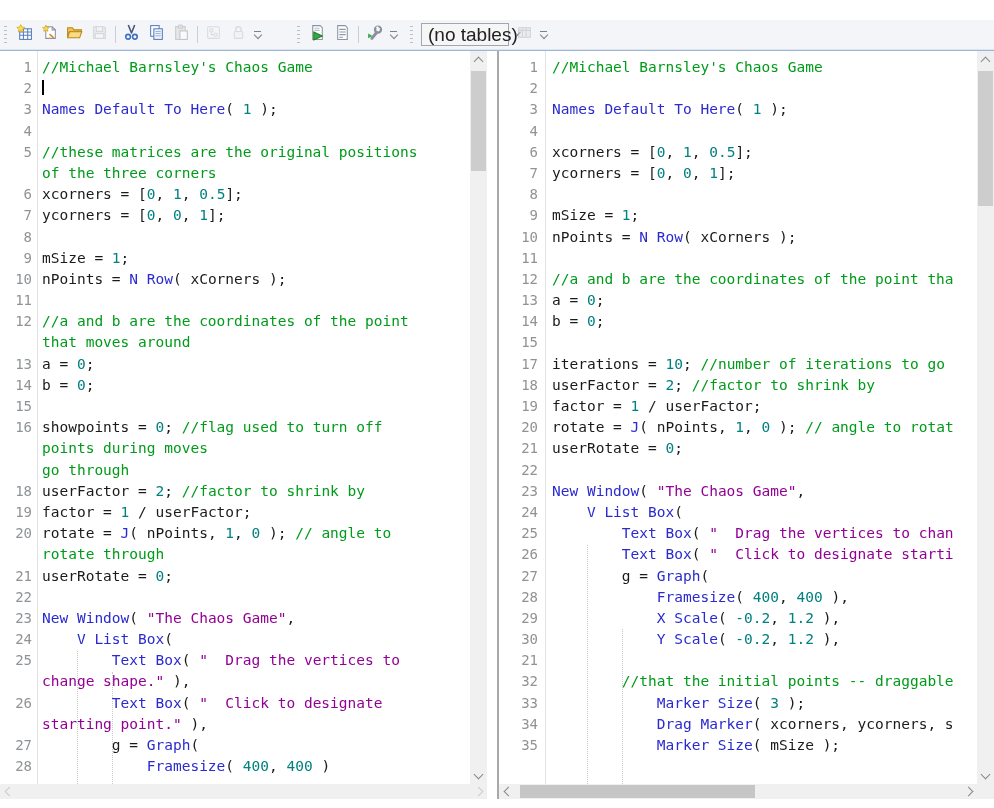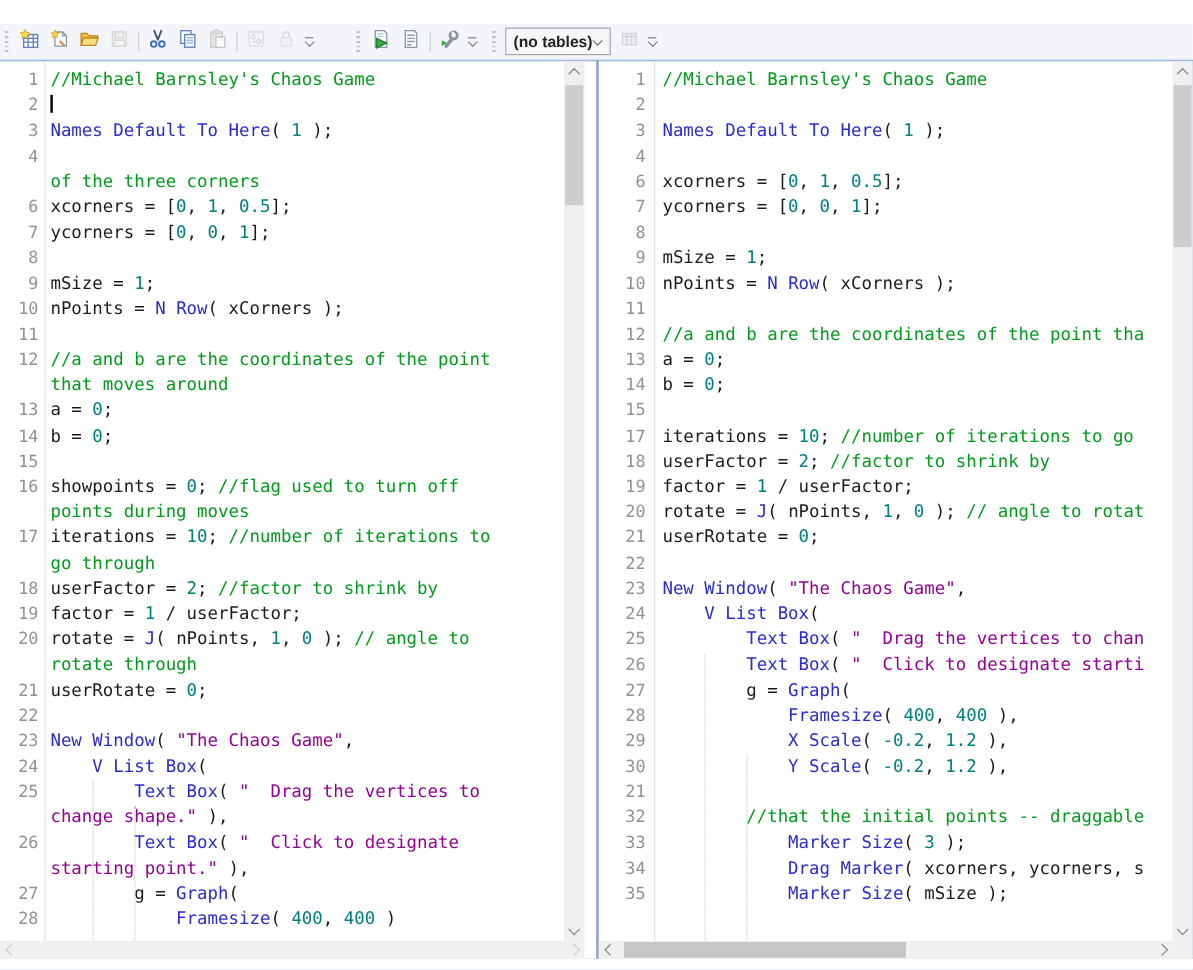--- a/index.html
+++ b/index.html
@@ -19,21 +19,21 @@
         background:repeating-linear-gradient(to bottom,#b9bfca 0 1.5px,transparent 1.5px 4px);}
   .tbtn{width:25px;height:24px;display:flex;align-items:center;justify-content:center;}
   .tbtn svg{width:17px;height:17px;}
   .tbtn.disabled{opacity:.5;filter:grayscale(.9);}
   .tsep{width:1px;height:17px;background:#c9cdd6;margin:0 3px;}
   .ovf{width:13px;height:22px;display:flex;flex-direction:column;align-items:center;justify-content:center;}
   .ovf .bar{width:7px;height:1.5px;background:#7c828c;margin-bottom:2px;}
   .ovf .vee{width:5px;height:5px;border-right:1.4px solid #7c828c;border-bottom:1.4px solid #7c828c;transform:rotate(45deg);margin-top:-2px;}
   .combo{width:86px;height:21px;border:1px solid #a2a7ae;background:#f6f6f6;display:flex;
          align-items:center;margin:0 3px;}
-  .combo .val{flex:1;font-size:13px;color:#222;padding-left:6px;white-space:nowrap;font-weight:bold;}
+  .combo .val{flex:1;font-size:19px;color:#222;padding-left:6px;white-space:nowrap;}
   .combo .cchev{width:5px;height:5px;border-right:1.4px solid #6f737a;border-bottom:1.4px solid #6f737a;
          transform:rotate(45deg);margin-right:7px;margin-top:-2px;}
 
   
   .content{position:absolute;top:50px;left:0;width:994px;height:748px;border-top:1px solid #9db7da;background:#3b82f6;padding-left:34px;}
   .pane{position:absolute;top:0;bottom:0;background:#fff;}
   .pane-left{left:0;width:497px;}
   .pane-right{left:499px;width:495px;}
   .splitter{position:absolute;top:0;bottom:0;left:497px;width:2px;background:#a9a9a9;}
 
@@ -205,35 +205,35 @@
 
   <div class="content">
 
     <div class="pane pane-left">
       <div class="gutter-line"></div>
       <div class="code-area">
           <div class="crow"><span class="ln">1</span><span class="ctext"><span class="tok-c">//Michael Barnsley's Chaos Game</span></span></div>
           <div class="crow"><span class="ln">2</span><span class="ctext"><span class="caret"></span></span></div>
           <div class="crow"><span class="ln">3</span><span class="ctext"><span class="tok-k">Names Default To Here</span><span class="tok-p">( </span><span class="tok-n">1</span><span class="tok-p"> );</span></span></div>
           <div class="crow"><span class="ln">4</span><span class="ctext"></span></div>
+          <div class="crow"><span class="ln">5</span><span class="ctext"><span class="tok-c">//these matrices are the original positions</span></span></div>
           <div class="crow"><span class="ln"></span><span class="ctext"><span class="tok-c">of the three corners</span></span></div>
           <div class="crow"><span class="ln">6</span><span class="ctext"><span class="tok-p">xcorners = [</span><span class="tok-n">0</span><span class="tok-p">, </span><span class="tok-n">1</span><span class="tok-p">, </span><span class="tok-n">0.5</span><span class="tok-p">];</span></span></div>
           <div class="crow"><span class="ln">7</span><span class="ctext"><span class="tok-p">ycorners = [</span><span class="tok-n">0</span><span class="tok-p">, </span><span class="tok-n">0</span><span class="tok-p">, </span><span class="tok-n">1</span><span class="tok-p">];</span></span></div>
           <div class="crow"><span class="ln">8</span><span class="ctext"></span></div>
           <div class="crow"><span class="ln">9</span><span class="ctext"><span class="tok-p">mSize = </span><span class="tok-n">1</span><span class="tok-p">;</span></span></div>
           <div class="crow"><span class="ln">10</span><span class="ctext"><span class="tok-p">nPoints = </span><span class="tok-k">N Row</span><span class="tok-p">( xCorners );</span></span></div>
           <div class="crow"><span class="ln">11</span><span class="ctext"></span></div>
           <div class="crow"><span class="ln">12</span><span class="ctext"><span class="tok-c">//a and b are the coordinates of the point</span></span></div>
           <div class="crow"><span class="ln"></span><span class="ctext"><span class="tok-c">that moves around</span></span></div>
           <div class="crow"><span class="ln">13</span><span class="ctext"><span class="tok-p">a = </span><span class="tok-n">0</span><span class="tok-p">;</span></span></div>
           <div class="crow"><span class="ln">14</span><span class="ctext"><span class="tok-p">b = </span><span class="tok-n">0</span><span class="tok-p">;</span></span></div>
           <div class="crow"><span class="ln">15</span><span class="ctext"></span></div>
           <div class="crow"><span class="ln">16</span><span class="ctext"><span class="tok-p">showpoints = </span><span class="tok-n">0</span><span class="tok-p">; </span><span class="tok-c">//flag used to turn off</span></span></div>
           <div class="crow"><span class="ln"></span><span class="ctext"><span class="tok-c">points during moves</span></span></div>
-          <div class="crow"><span class="ln">17</span><span class="ctext"><span class="tok-p">iterations = </span><span class="tok-n">10</span><span class="tok-p">; </span><span class="tok-c">//number of iterations to</span></span></div>
           <div class="crow"><span class="ln"></span><span class="ctext"><span class="tok-c">go through</span></span></div>
           <div class="crow"><span class="ln">18</span><span class="ctext"><span class="tok-p">userFactor = </span><span class="tok-n">2</span><span class="tok-p">; </span><span class="tok-c">//factor to shrink by</span></span></div>
           <div class="crow"><span class="ln">19</span><span class="ctext"><span class="tok-p">factor = </span><span class="tok-n">1</span><span class="tok-p"> / userFactor;</span></span></div>
           <div class="crow"><span class="ln">20</span><span class="ctext"><span class="tok-p">rotate = </span><span class="tok-k">J</span><span class="tok-p">( nPoints, </span><span class="tok-n">1</span><span class="tok-p">, </span><span class="tok-n">0</span><span class="tok-p"> ); </span><span class="tok-c">// angle to</span></span></div>
           <div class="crow"><span class="ln"></span><span class="ctext"><span class="tok-c">rotate through</span></span></div>
           <div class="crow"><span class="ln">21</span><span class="ctext"><span class="tok-p">userRotate = </span><span class="tok-n">0</span><span class="tok-p">;</span></span></div>
           <div class="crow"><span class="ln">22</span><span class="ctext"></span></div>
           <div class="crow"><span class="ln">23</span><span class="ctext"><span class="tok-k">New Window</span><span class="tok-p">( </span><span class="tok-s">"The Chaos Game"</span><span class="tok-p">,</span></span></div>
           <div class="crow"><span class="ln">24</span><span class="ctext"><span class="tok-p">    </span><span class="tok-k">V List Box</span><span class="tok-p">(</span></span></div>
           <div class="crow"><span class="ln">25</span><span class="ctext"><span class="tok-p">        </span><span class="tok-k">Text Box</span><span class="tok-p">( </span><span class="tok-s">"  Drag the vertices to</span></span></div>

